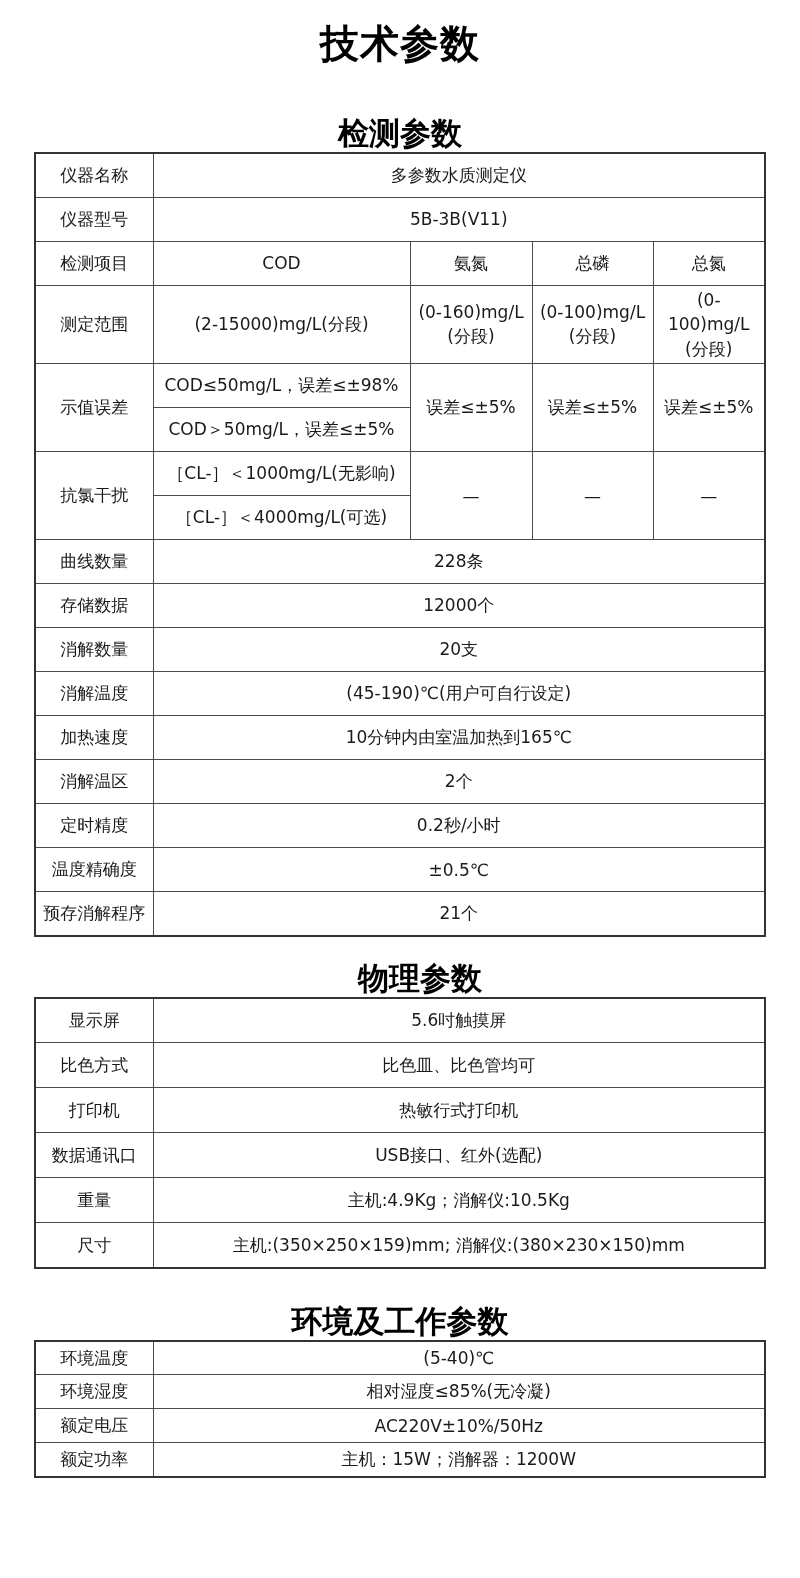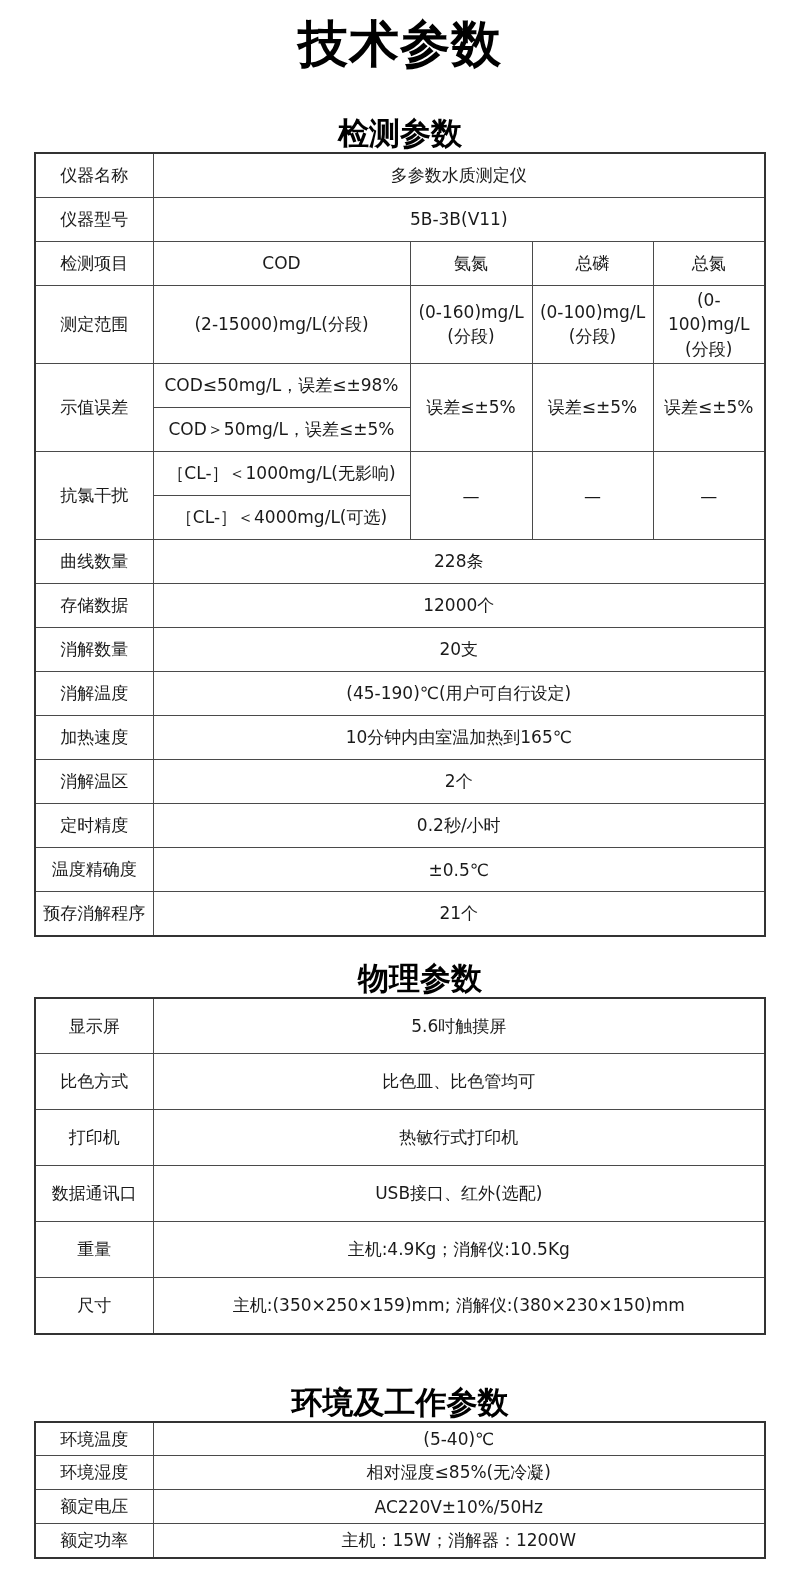--- a/index.html
+++ b/index.html
@@ -7,38 +7,38 @@
     padding: 0;
     background: #ffffff;
   }
   body {
     width: 800px;
     font-family: "DejaVu Sans", "Liberation Sans", sans-serif;
     color: #1a1a1a;
   }
   .page-title {
     margin: 14px 0 0 0;
-    font-size: 50px;
+    font-size: 39px;
     line-height: 60px;
     font-weight: 900;
     text-align: center;
     color: #000000;
     letter-spacing: 1px;
   }
   .section-heading {
     font-size: 31px;
     line-height: 38px;
     font-weight: 700;
     text-align: center;
     color: #000000;
     margin: 0;
   }
   .heading-detection  { margin-top: 40px; }
   .heading-physical   { margin-top: 22px; padding-left: 40px; }
-  .heading-environment{ margin-top: 48px; }
+  .heading-environment{ margin-top: 33px; }
 
   table.spec {
     border-collapse: collapse;
     table-layout: fixed;
     width: 730px;
     margin: 0 auto;
     border: 2px solid #333333;
     background: #ffffff;
   }
   .spec-detection  { margin-top: 17px; }
@@ -49,21 +49,21 @@
     border: 1px solid #4a4a4a;
     font-size: 17px;
     font-weight: 400;
     text-align: center;
     vertical-align: middle;
     padding: 2px 4px;
     color: #1a1a1a;
     overflow: hidden;
   }
   tr.r44 { height: 44px; }
-  tr.r45 { height: 56px; }
+  tr.r45 { height: 45px; }
   tr.r46 { height: 34px; }
   tr.r74 { height: 74px; }
   td.ml { white-space: pre-line; line-height: 1.45; }
 </style>
 </head>
 <body>
 
 <h1 class="page-title">技术参数</h1>
 
 <h2 class="section-heading heading-detection">检测参数</h2>

